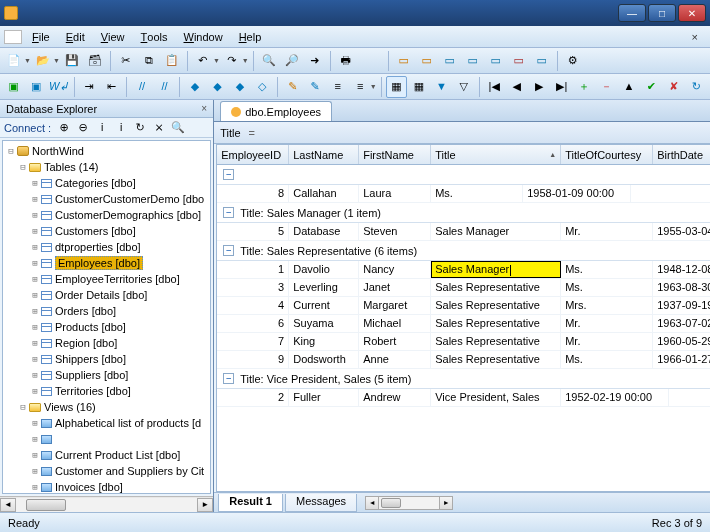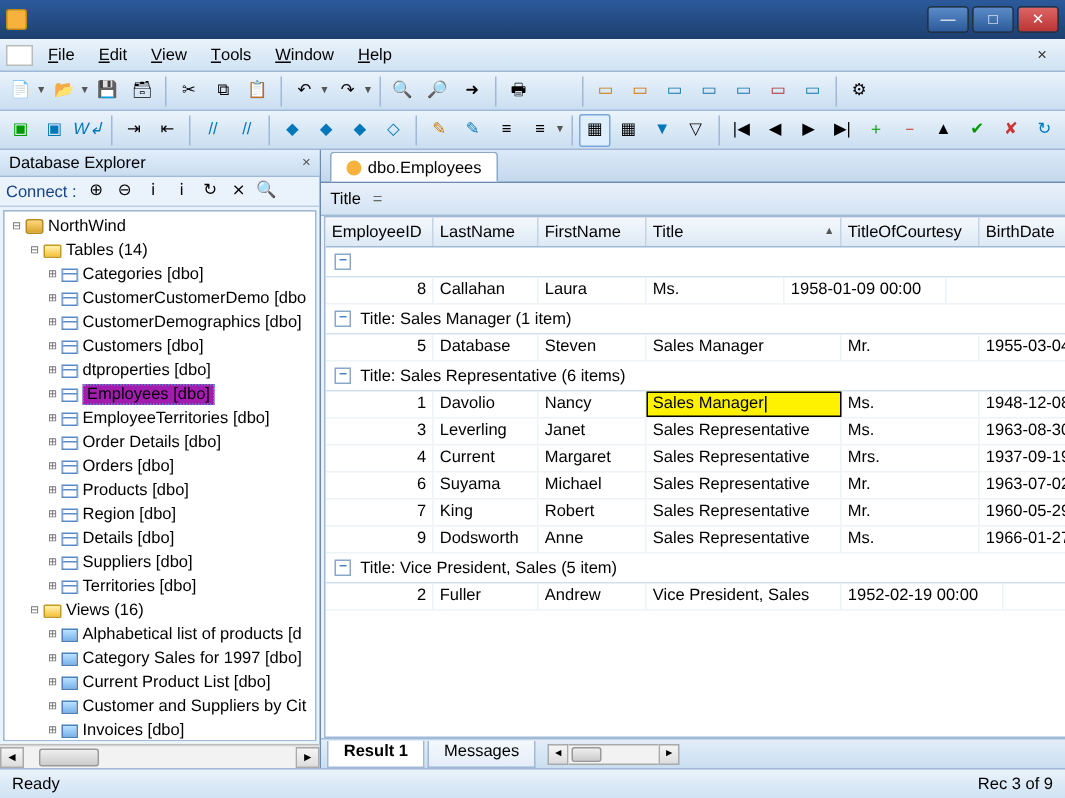--- a/index.html
+++ b/index.html
@@ -27,21 +27,21 @@
 .tree{flex:1;background:#fff;border:1px solid #9fb9d6;margin:2px;overflow:auto;padding:2px 0}
 .tn{white-space:nowrap;display:flex;align-items:center;height:16px;padding-right:6px}
 .tw{width:12px;text-align:center;color:#777;font-size:9px;cursor:default;font-family:monospace}
 .ic{width:14px;height:12px;margin-right:3px;display:inline-flex;align-items:center;justify-content:center}
 .ic.db{background:linear-gradient(#ffd77a,#d9a52f);border:1px solid #b8891f;border-radius:2px;width:12px;height:10px}
 .ic.folder{background:linear-gradient(#fff2b0,#f5c23a);border:1px solid #c49a1f;width:12px;height:9px;border-radius:1px}
 .ic.tbl{background:#fff;border:1px solid #5b8cc9;width:11px;height:9px;position:relative}
 .ic.tbl::before{content:'';position:absolute;top:2px;left:0;right:0;height:1px;background:#5b8cc9}
 .ic.view{background:linear-gradient(#bde0ff,#7ab4e8);border:1px solid #4a82bd;width:11px;height:9px}
 .tn .lbl{cursor:default}
-.tn.sel .lbl{background:#a21caf;border:1px dotted #5b8cc9;padding:0 2px}
+.tn.sel .lbl{background:#eab308;border:1px dotted #5b8cc9;padding:0 2px}
 .hscroll{height:16px;background:#e8e8e8;border-top:1px solid #bbb;display:flex;align-items:center}
 .hscroll .arrow{width:16px;height:14px;background:linear-gradient(#f5f5f5,#ddd);border:1px solid #aaa;text-align:center;font-size:8px;line-height:12px}
 .hscroll .track{flex:1;height:14px;background:#f2f2f2;position:relative}
 .hscroll .thumb{position:absolute;left:10px;width:40px;height:12px;top:1px;background:linear-gradient(#eee,#ccc);border:1px solid #999;border-radius:2px}
 .doctabs{height:22px;background:linear-gradient(#dce9f7,#c3d8ed);display:flex;align-items:flex-end;padding:0 6px;gap:2px;border-bottom:1px solid #6b8ab0}
 .doctab{height:20px;padding:2px 10px;border:1px solid #8aa8c8;border-bottom:none;border-radius:3px 3px 0 0;background:linear-gradient(#f3f8fd,#dfeaf6);display:flex;align-items:center;gap:4px;color:#1a3e70}
 .doctab.active{background:#fff;font-weight:normal}
 .doctab .dot{width:10px;height:10px;border-radius:50%;background:#8c6;display:inline-block}
 .doctab.active .dot{background:#f7b23e}
 .doctabs .flex{flex:1}
@@ -243,21 +243,21 @@
           <span class="lbl">Products [dbo]</span>
         </div>
         <div class="tn d2">
           <span class="tw">⊞</span>
           <span class="ic tbl"></span>
           <span class="lbl">Region [dbo]</span>
         </div>
         <div class="tn d2">
           <span class="tw">⊞</span>
           <span class="ic tbl"></span>
-          <span class="lbl">Details [dbo]</span>
+          <span class="lbl">Shippers [dbo]</span>
         </div>
         <div class="tn d2">
           <span class="tw">⊞</span>
           <span class="ic tbl"></span>
           <span class="lbl">Suppliers [dbo]</span>
         </div>
         <div class="tn d2">
           <span class="tw">⊞</span>
           <span class="ic tbl"></span>
           <span class="lbl">Territories [dbo]</span>
@@ -268,21 +268,20 @@
           <span class="lbl">Views (16)</span>
         </div>
         <div class="tn d2">
           <span class="tw">⊞</span>
           <span class="ic view"></span>
           <span class="lbl">Alphabetical list of products [d</span>
         </div>
         <div class="tn d2">
           <span class="tw">⊞</span>
           <span class="ic view"></span>
-          <span class="lbl">Category Sales for 1997 [dbo]</span>
         </div>
         <div class="tn d2">
           <span class="tw">⊞</span>
           <span class="ic view"></span>
           <span class="lbl">Current Product List [dbo]</span>
         </div>
         <div class="tn d2">
           <span class="tw">⊞</span>
           <span class="ic view"></span>
           <span class="lbl">Customer and Suppliers by Cit</span>

